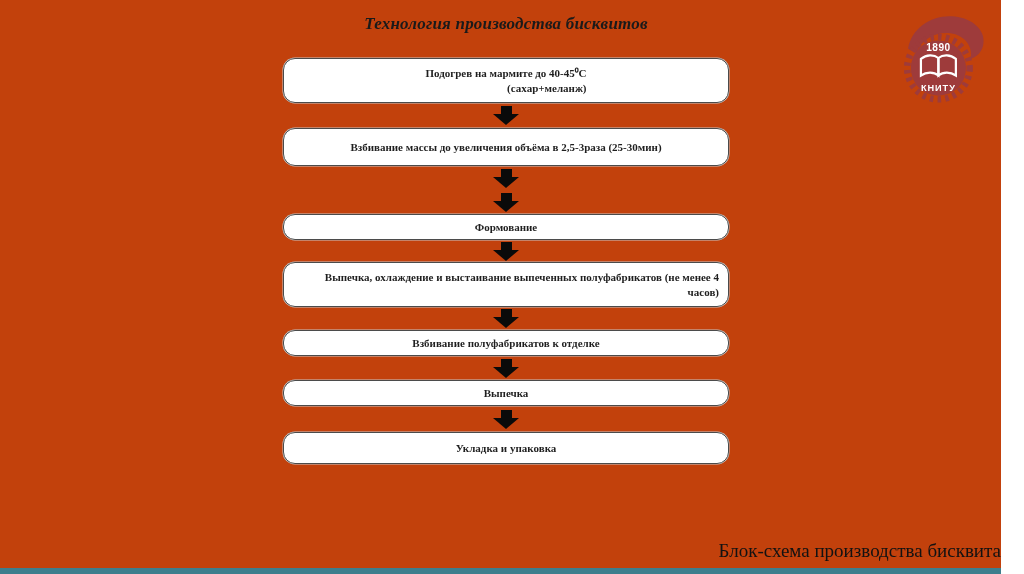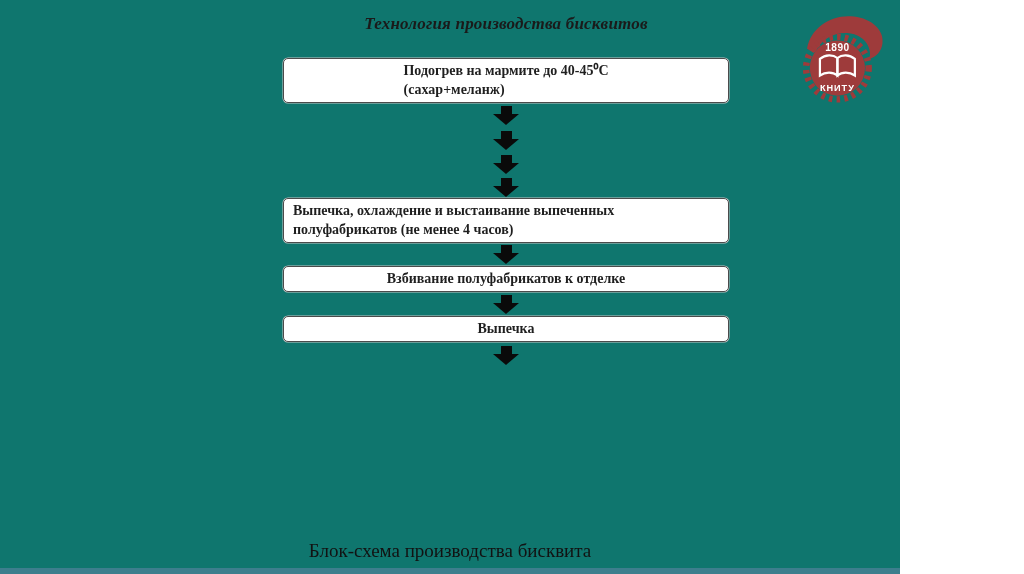--- a/index.html
+++ b/index.html
@@ -1,56 +1,57 @@
 <!DOCTYPE html>
 <html><head>
 <meta charset="utf-8">
 <style>
   html,body { margin:0; padding:0; }
   .slide {
-    position:relative; width:900px; height:574px;
-    background:#0f766e; overflow:hidden;
+    position:relative; width:981px; height:574px;
+    background:#c2410c; overflow:hidden;
     font-family:"Liberation Serif", serif;
+    padding-left:20px;
   }
 
   
   .title {
     position:absolute; top:14px; left:0; width:1012px;
     text-align:center; font-size:17px; font-weight:bold; font-style:italic;
     color:#1a1a1a; letter-spacing:0.2px;
   }
 
   
   .logo { position:absolute; top:12px; right:12px; width:92px; height:92px; }
 
   
   .flowchart { position:absolute; left:283px; top:58px; width:446px; }
   .box {
     box-sizing:border-box; width:100%;
-    border:1.6px solid #4b4b4b; border-radius:5px; background:#fff;
+    border:1.6px solid #4b4b4b; border-radius:12px; background:#fff;
     display:flex; align-items:center; justify-content:center;
-    text-align:left; font-weight:bold; font-size:14px; line-height:1.35;
+    text-align:right; font-weight:bold; font-size:11px; line-height:1.35;
     color:#1f1f1f; padding:1px 9px; white-space:pre-line;
     box-shadow:0 0 0 0.5px #c8c8c8;
   }
   .h45{height:45px} .h38{height:38px} .h48{height:48px} .h26{height:26px} .h32{height:32px}
 
   .arrow { display:flex; flex-direction:column; align-items:center; justify-content:center; }
   .g22{height:22px}.g23{height:23px}.g24{height:24px}.g25{height:25px}.g26{height:26px}
   .arrow .stem { width:11px; height:8px; background:#0a0a0a; }
   .arrow .head {
     width:0; height:0;
     border-left:13px solid transparent; border-right:13px solid transparent;
     border-top:11px solid #0a0a0a;
   }
 
   
   .caption {
     position:absolute; top:540px; left:0; width:100%;
-    text-align:center; font-size:19px; color:#121212;
+    text-align:right; font-size:19px; color:#121212;
   }
 
   
   .accent-bar {
     position:absolute; bottom:0; left:0; width:100%; height:6px;
     background:#3D7E8D;
   }
 </style>
 </head>
 <body>
@@ -83,30 +84,36 @@
 
     <div class="box h45">
       <span>Подогрев на мармите до 40-45⁰С
 (сахар+меланж)</span>
     </div>
     <div class="arrow g25">
         <div class="stem"></div>
         <div class="head"></div>
       </div>
 
+    <div class="box h38">
+      <span>Взбивание массы до увеличения объёма в 2,5-3раза (25-30мин)</span>
+    </div>
     <div class="arrow g24">
         <div class="stem"></div>
         <div class="head"></div>
       </div>
 
     <div class="arrow g24">
         <div class="stem"></div>
         <div class="head"></div>
       </div>
 
+    <div class="box h26">
+      <span>Формование</span>
+    </div>
     <div class="arrow g22">
         <div class="stem"></div>
         <div class="head"></div>
       </div>
 
     <div class="box h45">
       <span>Выпечка, охлаждение и выстаивание выпеченных полуфабрикатов (не менее 4 часов)</span>
     </div>
     <div class="arrow g23">
         <div class="stem"></div>
@@ -122,20 +129,23 @@
       </div>
 
     <div class="box h26">
       <span>Выпечка</span>
     </div>
     <div class="arrow g26">
         <div class="stem"></div>
         <div class="head"></div>
       </div>
 
+    <div class="box h32">
+      <span>Укладка и упаковка</span>
+    </div>
 
   </div>
 
   <div class="caption">Блок-схема производства бисквита</div>
 
   <div class="accent-bar"></div>
 
 </div>
 
 </body></html>

